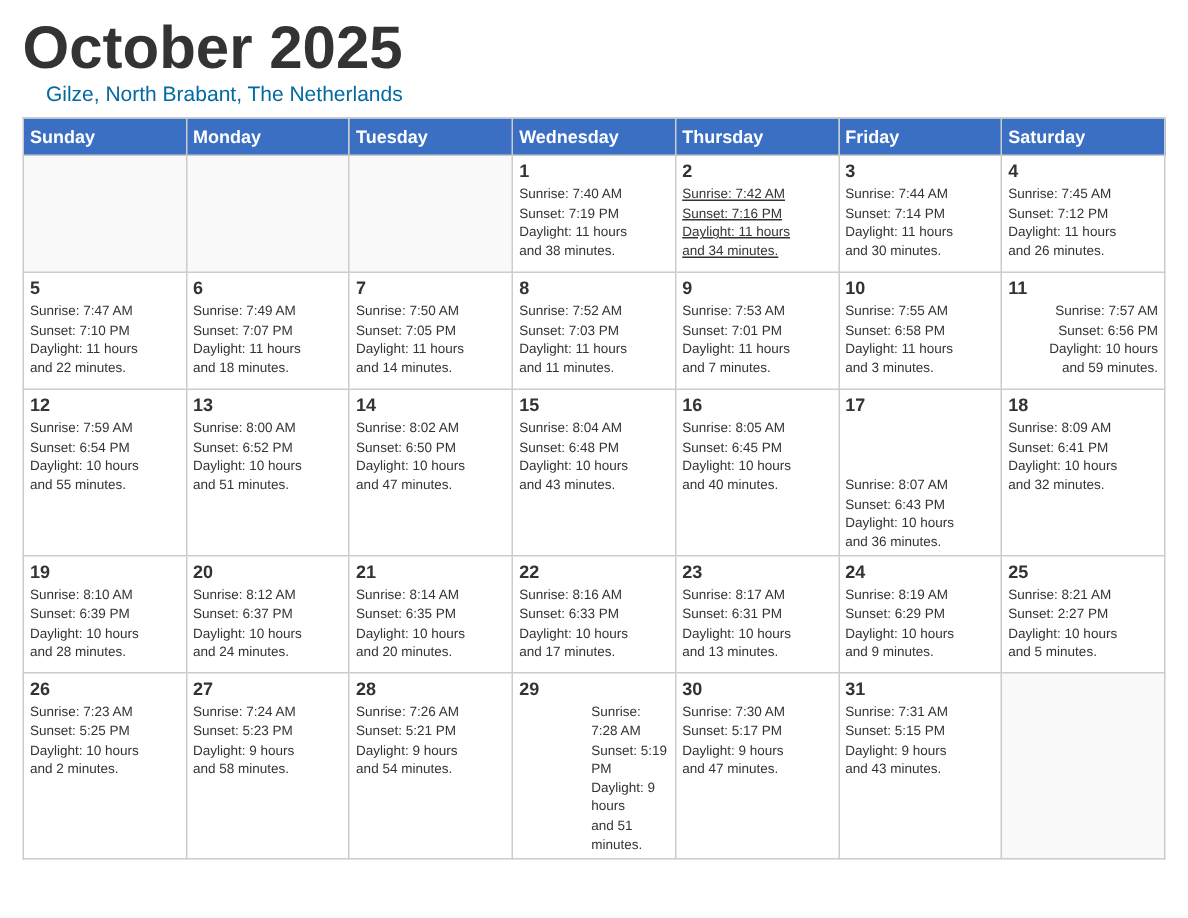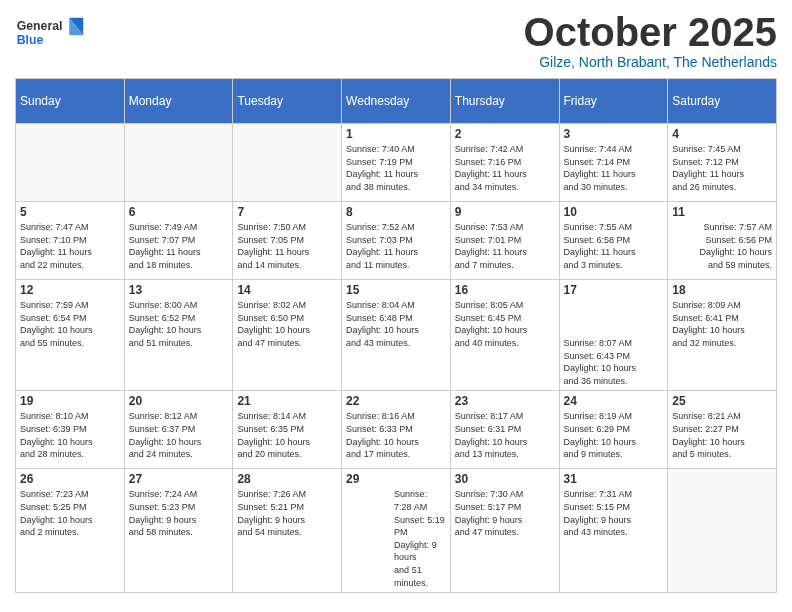--- a/index.html
+++ b/index.html
@@ -42,22 +42,22 @@
     }
     .calendar {
       width: 100%;
       border-collapse: collapse;
       table-layout: fixed;
     }
     .calendar th {
       background-color: #3a6fc4;
       color: #fff;
       font-size: 12px;
-      font-weight: normal;
-      padding: 15px 4px;
+      font-weight: bold;
+      padding: 5px 4px;
       text-align: left;
       border: 1px solid #ccc;
     }
     .calendar td {
       vertical-align: top;
       border: 1px solid #ccc;
       padding: 3px 4px;
       font-size: 9.5px;
       color: #333;
       height: 78px;
@@ -80,30 +80,20 @@
     .logo-svg {
       width: 70px;
       height: 45px;
     }
   </style>
 </head>
 <body>
 
 <div class="page">
   <div class="header">
-    <div class="logo">
-      <svg class="logo-svg" viewBox="0 0 80 50">
-
-        <text x="2" y="22" font-family="Arial" font-weight="bold" font-size="14" fill="#333">General</text>
-        <text x="2" y="38" font-family="Arial" font-weight="bold" font-size="14" fill="#1a6fc4">Blue</text>
-
-        <polygon points="62,8 78,8 78,28" fill="#1a6fc4"></polygon>
-        <polygon points="62,8 78,28 62,28" fill="#5599dd"></polygon>
-      </svg>
-    </div>
     <div class="title-block">
       <div class="month-title">October 2025</div>
       <div class="location-title">Gilze, North Brabant, The Netherlands</div>
     </div>
   </div>
 
   <table class="calendar">
     <thead>
       <tr>
       <th>Sunday</th>
@@ -122,21 +112,21 @@
           <td class="empty"></td>
           <td>
             <div class="day-number">1</div>
             <div class="day-info" style="white-space: pre-line;">Sunrise: 7:40 AM
 Sunset: 7:19 PM
 Daylight: 11 hours
 and 38 minutes.</div>
           </td>
           <td>
             <div class="day-number">2</div>
-            <div class="day-info" style="white-space: pre-line;">Sunrise: 7:42 AM
+            <div class="day-info" style="white-space: pre-line; text-decoration: underline;">Sunrise: 7:42 AM
 Sunset: 7:16 PM
 Daylight: 11 hours
 and 34 minutes.</div>
           </td>
           <td>
             <div class="day-number">3</div>
             <div class="day-info" style="white-space: pre-line;">Sunrise: 7:44 AM
 Sunset: 7:14 PM
 Daylight: 11 hours
 and 30 minutes.</div>

